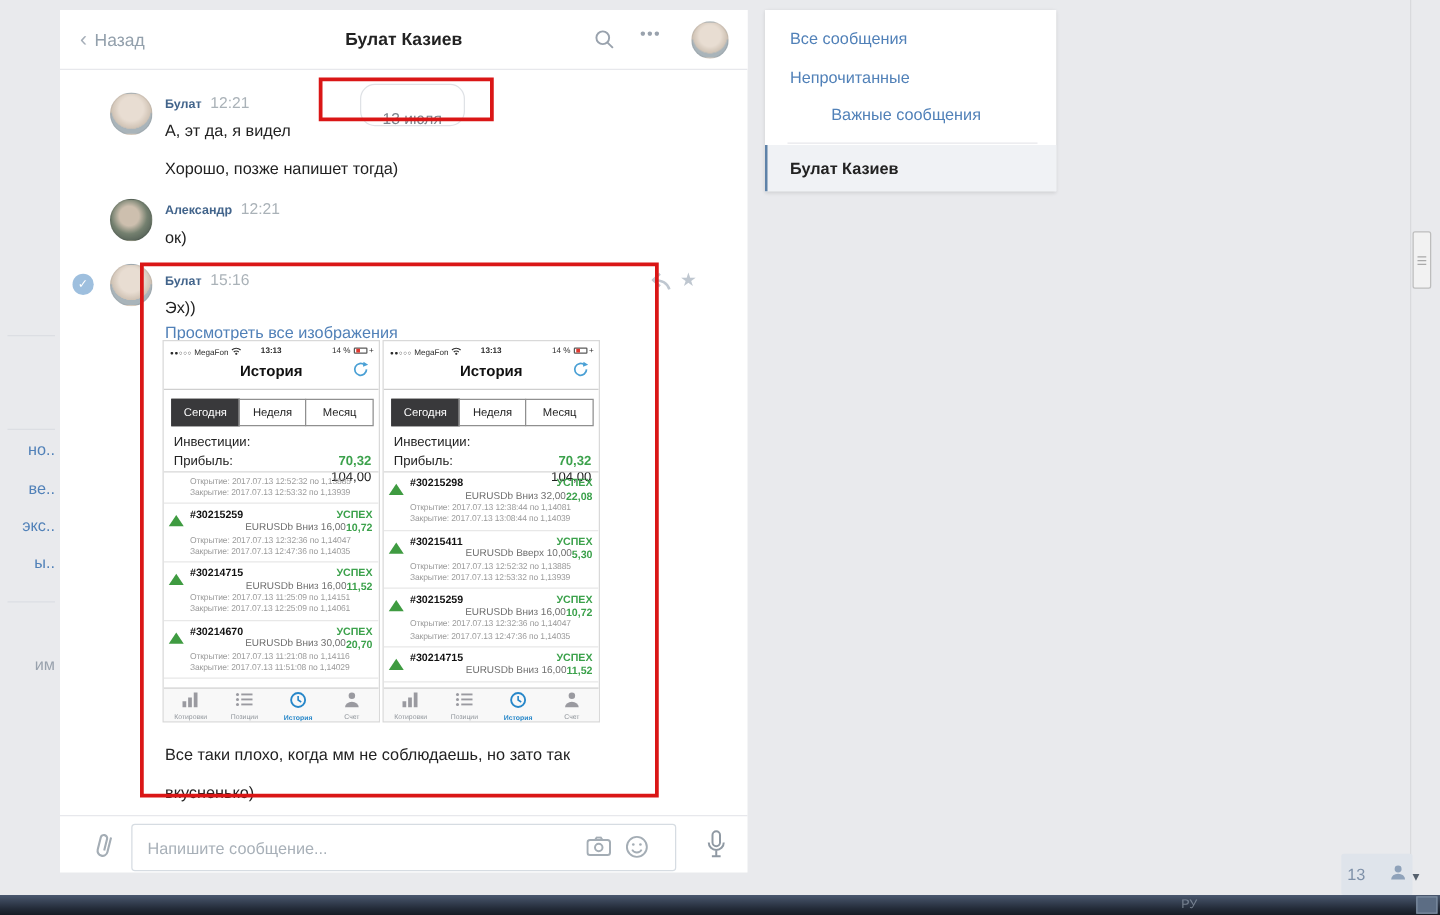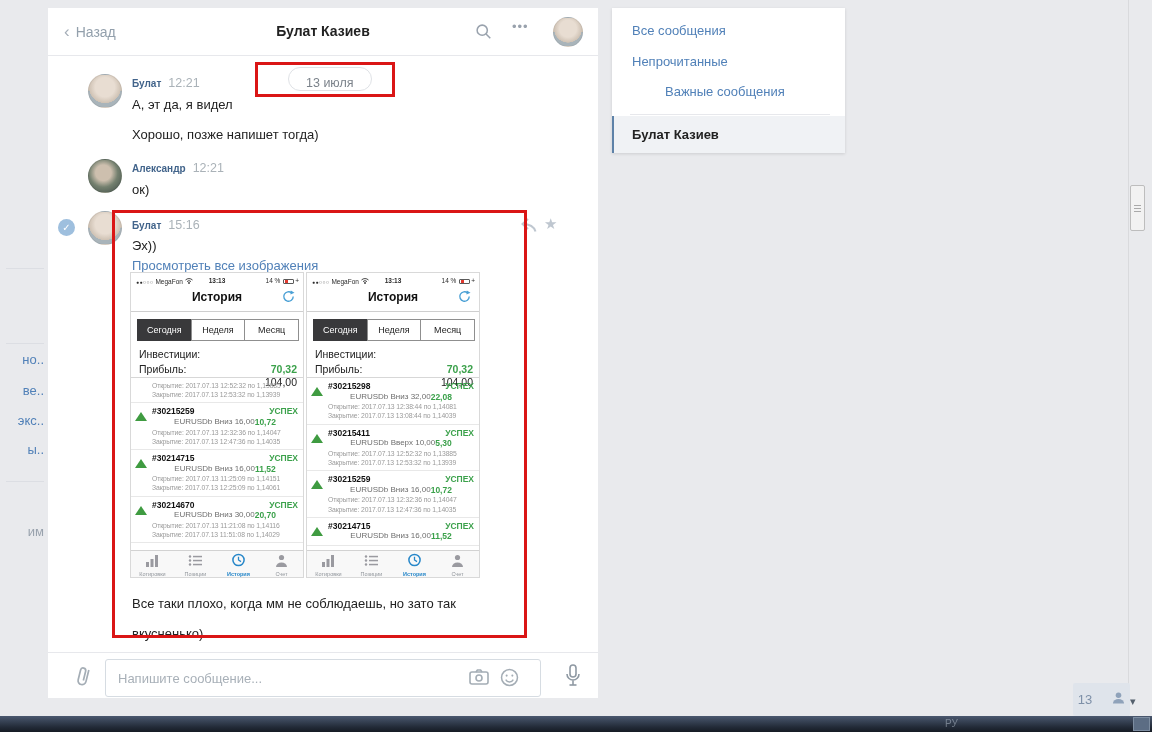--- a/index.html
+++ b/index.html
@@ -26,21 +26,21 @@
   .hdr-dots { position:absolute; top:11px; font-size:13px; letter-spacing:1px; color:#99a2ad; cursor:pointer; }
   .avatar { border-radius:50%; background:radial-gradient(circle at 50% 38%, #e8ddd2 0 38%, #cfc2b4 62%, #a9b4ba 63%);
             border:1px solid rgba(0,0,0,.05); }
   .avatar.dark { background:radial-gradient(circle at 45% 40%, #cdbfae 0 30%, #74806f 55%, #3d4a45 100%); }
 
   
   .mname { font-weight:bold; font-size:10px; color:#42648b; cursor:pointer; }
   .mtime { font-size:12.5px; color:#aab2b8; margin-left:7px; }
   .mtext { font-size:13px; color:#222; }
   .mlink { font-size:13px; color:#5181b8; cursor:pointer; }
-  .pill { position:absolute; height:24px; line-height:22px; padding:4px 17px; border:1px solid #dfe2e6;
+  .pill { position:absolute; height:24px; line-height:22px; padding:16px 17px; border:1px solid #dfe2e6;
           border-radius:12px; background:#fff; color:#7b828a; font-size:12.5px; }
   .redbox { position:absolute; border:3px solid #da1616; z-index:40; pointer-events:none; }
   .check-circle { position:absolute; width:17px; height:17px; border-radius:50%; background:#9ebfde;
                   color:#fff; font-size:10px; line-height:17px; text-align:center; }
   .star { position:absolute; color:#bfc7d0; font-size:15px; cursor:pointer; }
 
   
   .composer-line { position:absolute; left:0; top:644px; width:550px; height:1px; background:#e7e8ec; }
   .msg-input { position:absolute; left:57px; top:651px; width:436px; height:38px; border:1px solid #d6dce2;
                border-radius:3px; font-size:13px; padding:0 70px 0 12px; color:#222; outline:none;
@@ -83,21 +83,21 @@
   .p-row .val { font-weight:normal;margin-top:28px; }
   .p-row .green { color:#3ba14b; font-weight:bold; }
   .p-hr2 { position:absolute; left:0; top:104px; width:100%; height:1px; background:#d7d7d7; }
   .trades { position:absolute; left:0; top:105px; width:100%; height:172px; overflow:hidden; }
   .trade { position:relative; padding:3px 5px 3px 21px; border-bottom:1px solid #e8e8e8; }
   .t-arrow { position:absolute; left:4px; top:9px; width:0; height:0; border-left:6px solid transparent;
              border-right:6px solid transparent; border-bottom:9px solid #3f9b41; }
   .t-l1 { display:flex; justify-content:space-between; font-size:8.5px; font-weight:bold; color:#111;
           line-height:1.25; }
   .t-status { color:#3ba14b; }
-  .t-l2 { display:flex; justify-content:center; font-size:8px; color:#6e6e6e; line-height:1.25; }
+  .t-l2 { display:flex; justify-content:flex-end; font-size:8px; color:#6e6e6e; line-height:1.25; }
   .t-profit { color:#3ba14b; font-weight:bold; font-size:8.5px; }
   .t-sub { font-size:6.8px; color:#9a9a9a; line-height:1.35; letter-spacing:-0.1px; }
   .p-nav { position:absolute; left:0; bottom:0; width:100%; height:27px; background:#f8f8f8;
            border-top:1px solid #d2d2d2; display:flex; }
   .p-nav-item { flex:1; text-align:center; padding-top:2px; }
   .p-nav-item .lbl { display:block; font-size:5.5px; color:#90959b; margin-top:0px; }
   .p-nav-item.active .lbl { color:#2787c9; font-weight:bold; }
 
   
   .vtrack { position:absolute; left:1128px; top:0; width:1px; height:716px; background:#d9dadd; }

